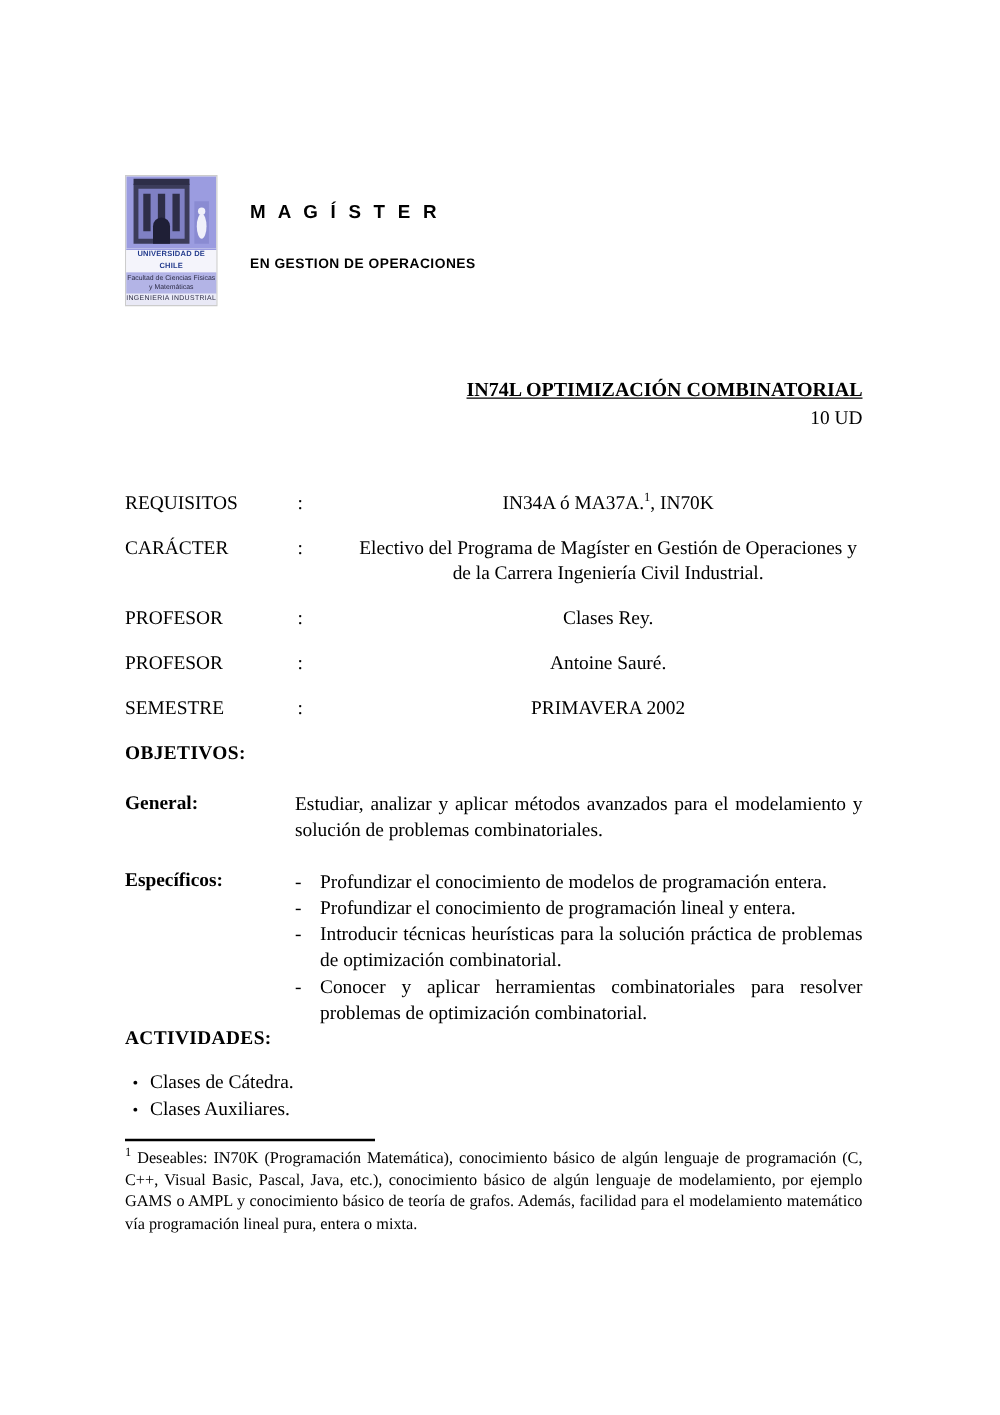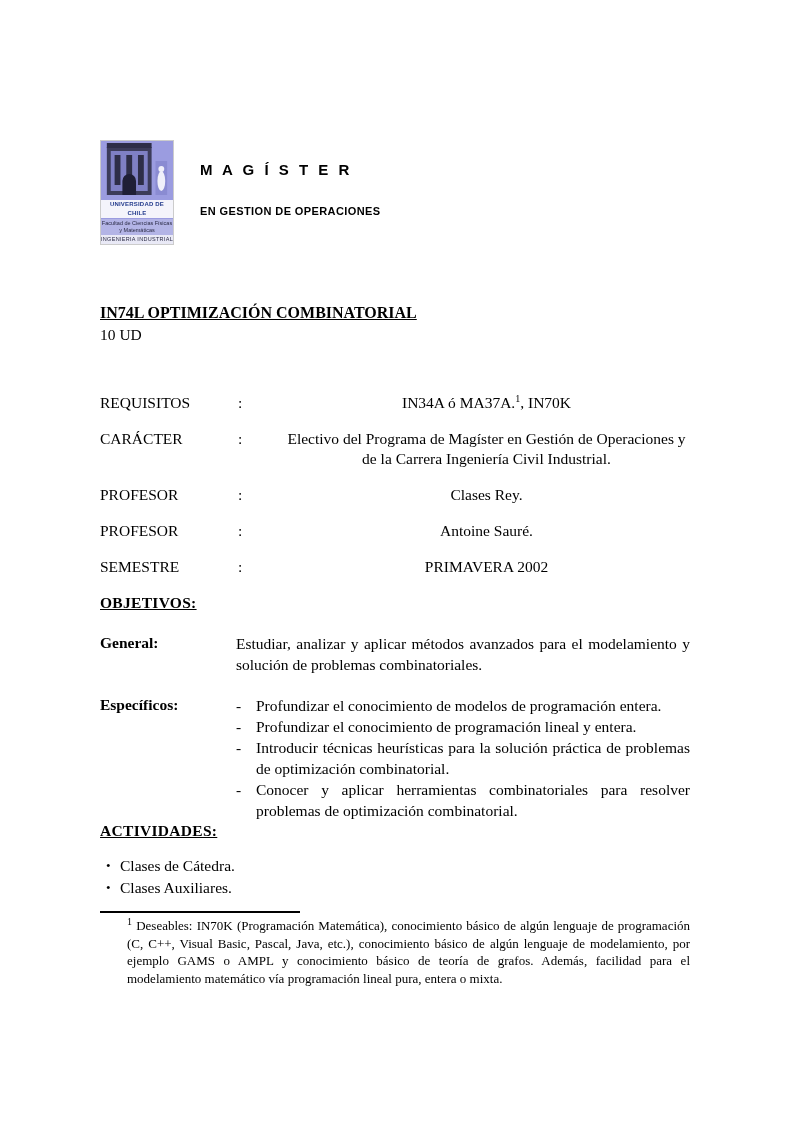--- a/index.html
+++ b/index.html
@@ -45,21 +45,21 @@
     font-family:"Liberation Sans", sans-serif;
     font-weight:bold; font-size:15px; letter-spacing:3px;
   }
   .program {
     font-family:"Liberation Sans", sans-serif;
     font-weight:bold; font-size:11px; letter-spacing:0.4px;
     margin-top:21px;
   }
 
   
-  .title-block { text-align:left; margin-top:58px; }
+  .title-block { text-align:right; margin-top:58px; }
   .course-title {
     font-weight:bold; font-size:16px;
     text-decoration:underline;
   }
   .credits { margin-top:2px; }
 
   
   .info-table { margin-top:48px; }
   .info-row {
     display:grid;
@@ -67,21 +67,20 @@
     margin-bottom:16px;
   }
   .info-label { }
   .info-colon { }
   .info-value { text-align:center; }
   sup { font-size:10px; line-height:0; vertical-align:super; }
 
   
   .section-heading {
     font-weight:bold;
-    text-decoration:underline;
     letter-spacing:0.3px;
   }
   .obj-row {
     display:grid;
     grid-template-columns:136px 1fr;
     margin-top:20px;
   }
   .obj-label { font-weight:bold; }
   .obj-text { text-align:justify; line-height:21px; }
   .dash-list { }
@@ -106,21 +105,20 @@
   
   .footnote-rule {
     width:200px; border:none;
     border-top:2px solid #000;
     margin-top:12px;
   }
   .footnote {
     margin-top:4px;
     font-size:13px; line-height:17.5px;
     text-align:justify;
-    margin-left:27px;
   }
 </style>
 </head>
 <body>
 
 <div class="page">
 
   <div class="header">
     <div class="logo">
       <svg class="logo-img" viewBox="0 0 74 58" xmlns="http://www.w3.org/2000/svg" preserveAspectRatio="none">

